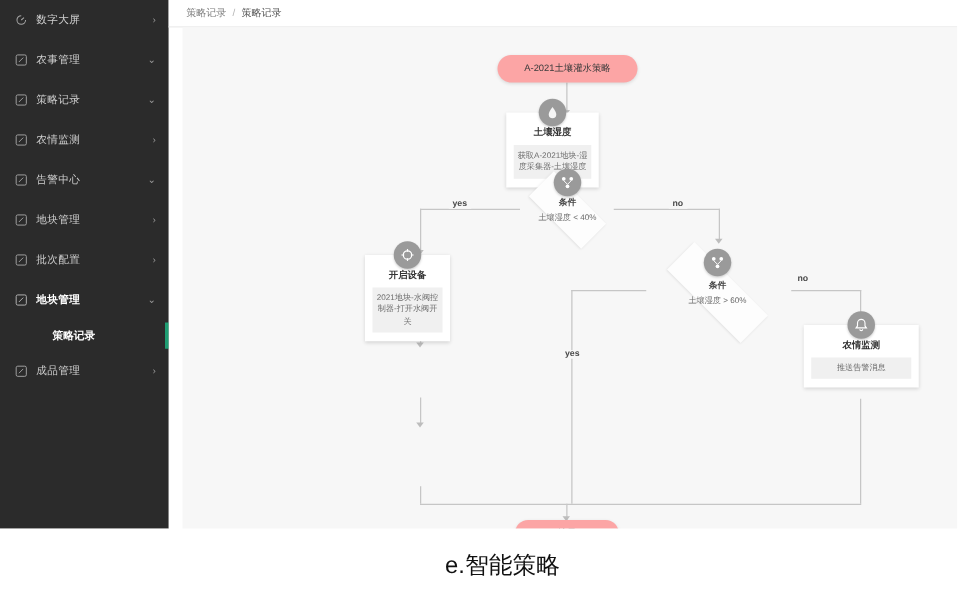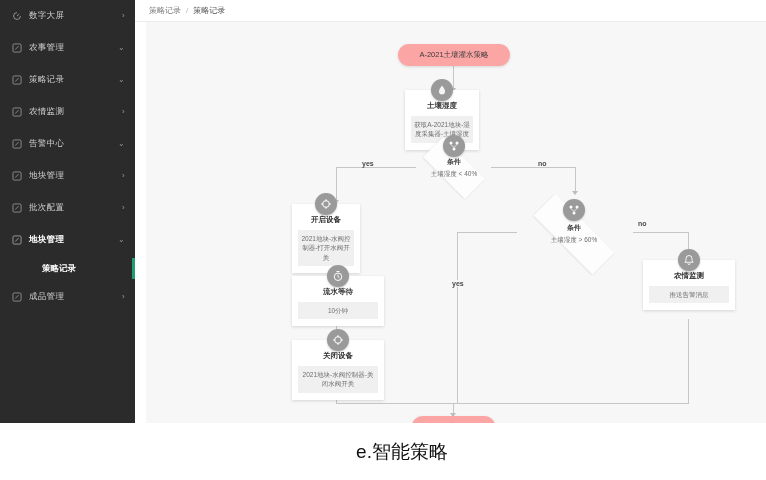--- a/index.html
+++ b/index.html
@@ -313,42 +313,21 @@
         <div class="badge">
           <svg width="12" height="12" viewBox="0 0 16 16">
               <circle cx="8" cy="8" r="4.5" fill="none" stroke="#fff" stroke-width="1.3"></circle>
               <path d="M8 1.5 v3 M8 11.5 v3 M1.5 8 h3 M11.5 8 h3" stroke="#fff" stroke-width="1.3"></path>
             </svg>
         </div>
         <div class="title">开启设备</div>
         <div class="body">2021地块-水阀控制器-打开水阀开关</div>
       </div>
 
-      <div class="node card" style="left:146px;top:254px;width:92px;">
-        <div class="badge">
-          <svg width="12" height="12" viewBox="0 0 16 16">
-              <circle cx="8" cy="9" r="5" fill="none" stroke="#fff" stroke-width="1.3"></circle>
-              <path d="M8 6 v3 l2 1.5" stroke="#fff" stroke-width="1.2" fill="none"></path>
-              <path d="M6 2 h4" stroke="#fff" stroke-width="1.3"></path>
-            </svg>
-        </div>
-        <div class="title">流水等待</div>
-        <div class="body">10分钟</div>
-      </div>
-
-      <div class="node card" style="left:146px;top:318px;width:92px;">
-        <div class="badge">
-          <svg width="12" height="12" viewBox="0 0 16 16">
-              <circle cx="8" cy="8" r="4.5" fill="none" stroke="#fff" stroke-width="1.3"></circle>
-              <path d="M8 1.5 v3 M8 11.5 v3 M1.5 8 h3 M11.5 8 h3" stroke="#fff" stroke-width="1.3"></path>
-            </svg>
-        </div>
-        <div class="title">关闭设备</div>
-        <div class="body">2021地块-水阀控制器-关闭水阀开关</div>
-      </div>
+
 
       <div class="node diamond" style="left:369px;top:190px;width:118px;height:44px;">
         <div class="shape"></div>
         <div class="badge" style="top:-13px;">
           <svg width="12" height="12" viewBox="0 0 16 16">
               <circle cx="4" cy="4" r="2" fill="#fff"></circle>
               <circle cx="12" cy="4" r="2" fill="#fff"></circle>
               <circle cx="8" cy="12" r="2" fill="#fff"></circle>
               <path d="M4 6 L8 10 M12 6 L8 10" stroke="#fff" stroke-width="1"></path>
             </svg>

